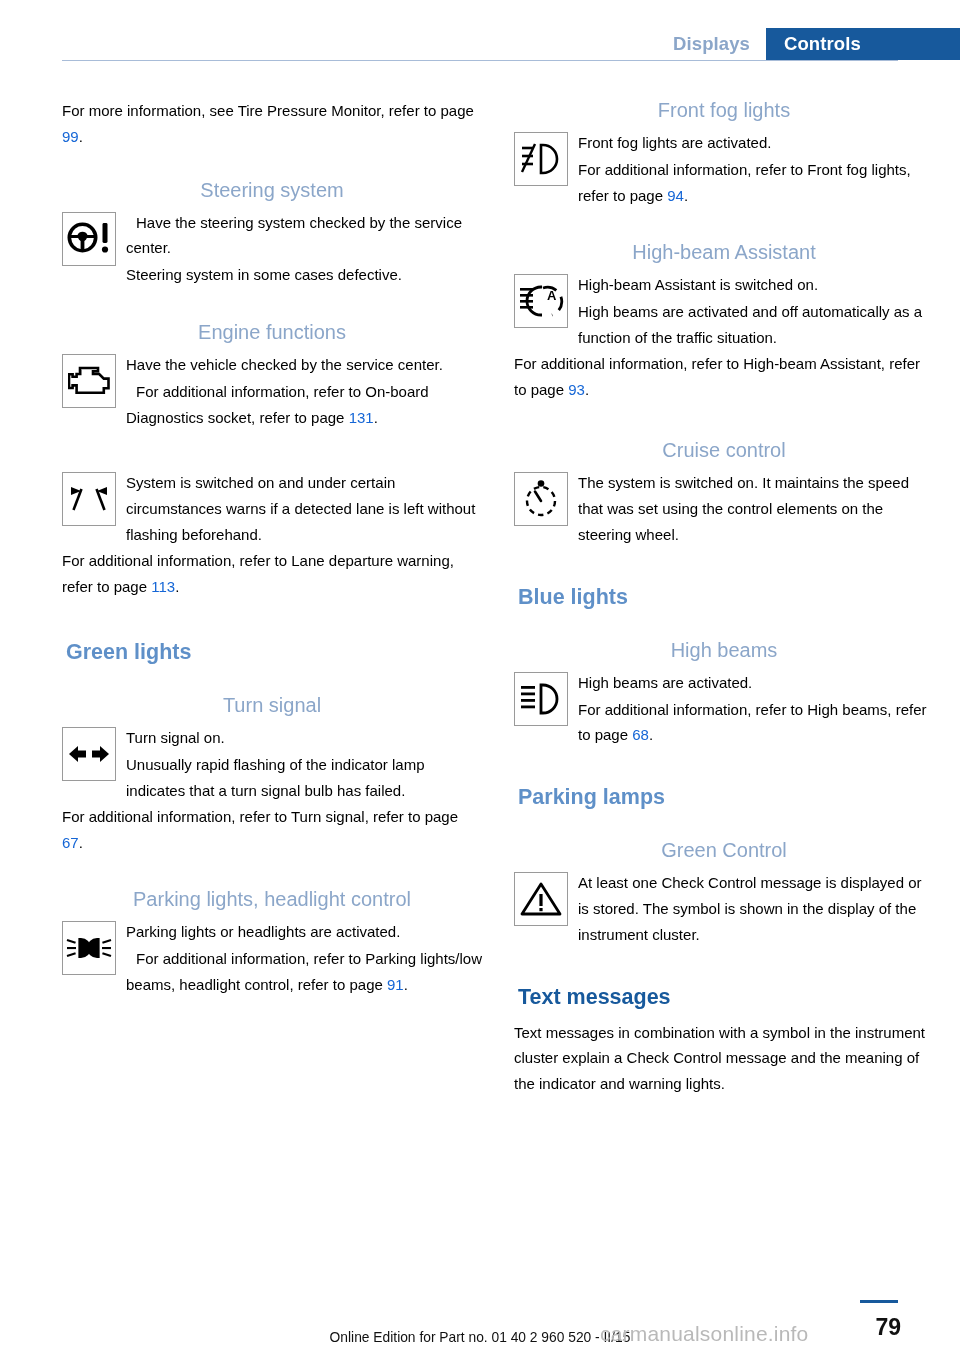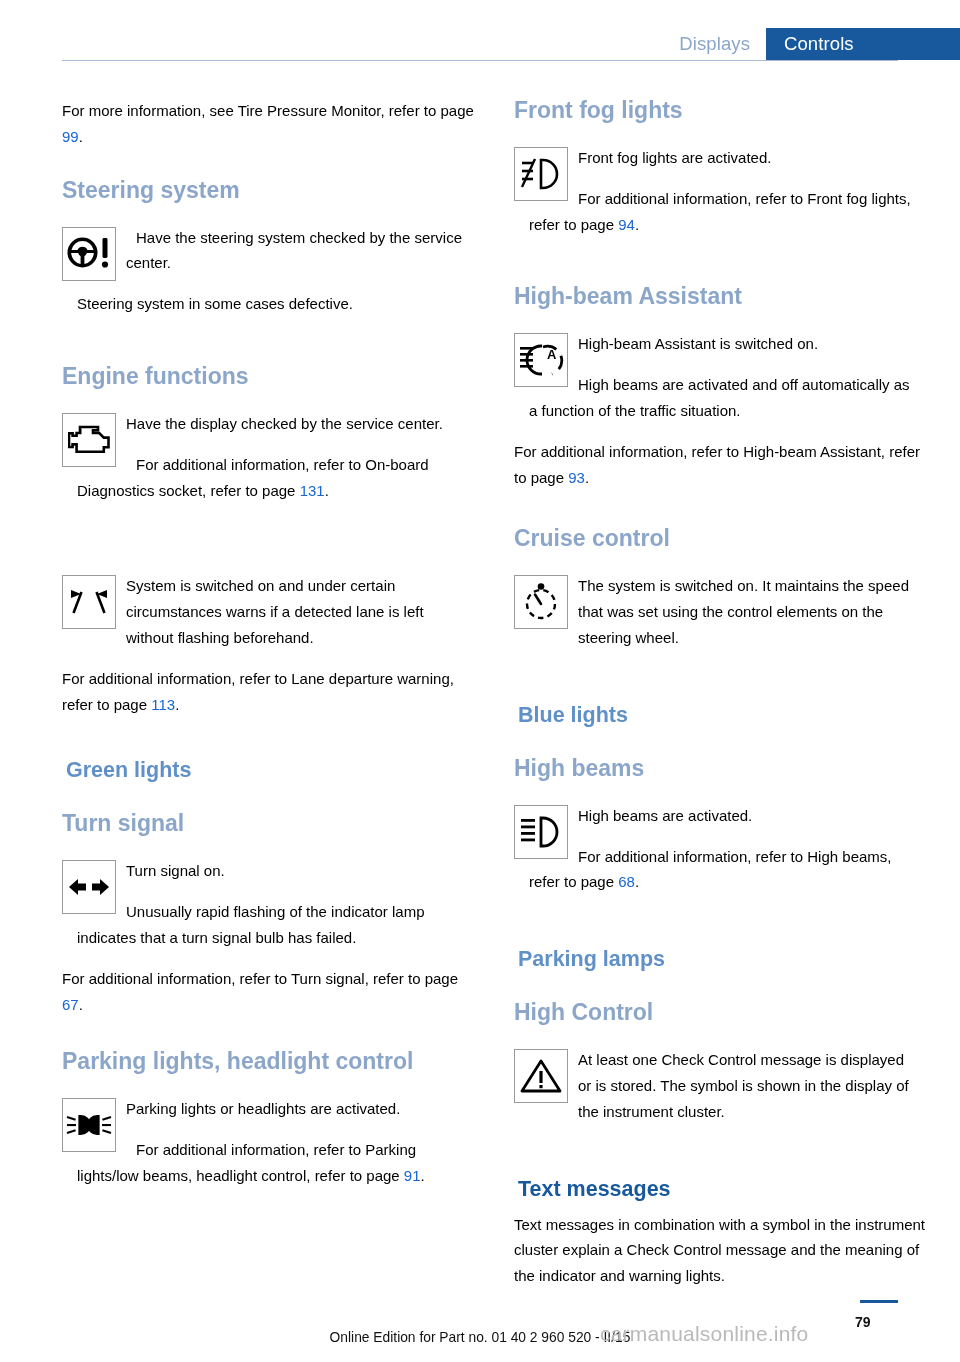--- a/index.html
+++ b/index.html
@@ -37,21 +37,21 @@
     top: 28px;
     display: flex;
     align-items: stretch;
     height: 32px;
   }
   .tab {
     display: flex;
     align-items: center;
     justify-content: center;
     font-size: 18.5px;
-    font-weight: normal;
+    font-weight: bold;
     letter-spacing: 0.1px;
     padding: 0 16px;
     line-height: 1;
   }
   .tab-inactive {
     color: #8ba6c9;
     background: #ffffff;
   }
   .tab-active {
     color: #ffffff;
@@ -76,24 +76,25 @@
   .h-big {
     color: #5f90c8;
     font-size: 21.5px;
     font-weight: bold;
     line-height: 26px;
     margin: 4px;
   }
   .h-big.deep { color: #17599c; }
   .h-sub {
     color: #8ba6c9;
-    font-size: 23px;
-    font-weight: bold;
+    font-size: 20px;
+    font-weight: normal;
     line-height: 24px;
     margin: 0;
+    text-align: center;
   }
   .sp-24 { height: 24px; }
   .sp-28 { height: 28px; }
   .sp-32 { height: 32px; }
   .sp-36 { height: 36px; }
   .sp-8  { height: 8px; }
   .sp-6  { height: 6px; }
 
   p.para {
     margin: 0;
@@ -111,21 +112,21 @@
     border: 1px solid #9a9a9a;
     background: #ffffff;
     box-sizing: border-box;
     margin-right: 10px;
     margin-top: 2px;
     display: flex;
     align-items: center;
     justify-content: center;
   }
   .iconblock::after { content: ""; display: block; clear: both; }
-  .iconblock p.para { margin: 15px; }
+  .iconblock p.para { margin: 0; }
   .indent-first { text-indent: 10px; }
 
   .link { color: #1566d6; }
 
   
   .footer {
     position: absolute;
     left: 0; top: 1282px;
     width: 960px; height: 80px;
   }
@@ -135,22 +136,22 @@
     top: 18px;
     width: 38px;
     height: 3px;
     background: #17599c;
   }
   .page-num {
     position: absolute;
     left: 855px;
     top: 32px;
     width: 46px;
-    text-align: left;
-    font-size: 14px;
+    text-align: right;
+    font-size: 23px;
     font-weight: bold;
     color: #111111;
   }
   .edition {
     position: absolute;
     left: 0;
     top: 46px;
     width: 960px;
     text-align: center;
     font-size: 15px;
@@ -206,21 +207,21 @@
 
   <div class="sp-32"></div>
   <h3 class="h-sub">Engine functions</h3>
   <div class="sp-8"></div>
   <div class="iconblock">
     <div class="iconbox">
       <svg width="42" height="30" viewBox="0 0 42 30">
         <path d="M12 2 h18 v3.2 h-5 V8 h6.2 l4.6 4.6 h4.7 v9.6 h-4.7 v4.6 H8.6 v-7.4 H4.6 v2.6 H1 V8.2 h3.6 v2.6 h4 V8 h3.6 V5.2 H12 z" fill="none" stroke="#000" stroke-width="2.6" stroke-linejoin="miter"></path>
       </svg>
     </div>
-    <p class="para">Have the display checked by the service center.</p>
+    <p class="para">Have the vehicle checked by the service center.</p>
     <p class="para indent-first"><span>For additional information, refer to On-board Diagnostics socket, refer to page </span><span class="link">131</span><span>.</span></p>
   </div>
 
   <div class="sp-32"></div>
   <div class="sp-8"></div>
   <div class="iconblock">
     <div class="iconbox">
       <svg width="44" height="34" viewBox="0 0 44 34">
         <g fill="#000" stroke="#000">
           <path d="M14.5 7 L6.5 28" stroke-width="2.6" fill="none"></path>
@@ -352,21 +353,21 @@
       </svg>
     </div>
     <p class="para">High beams are activated.</p>
     <p class="para"><span>For additional information, refer to High beams, refer to page </span><span class="link">68</span><span>.</span></p>
   </div>
 
   <div class="sp-32"></div>
   <h2 class="h-big">Parking lamps</h2>
 
   <div class="sp-24"></div>
-  <h3 class="h-sub">High Control</h3>
+  <h3 class="h-sub">Green Control</h3>
   <div class="sp-8"></div>
   <div class="iconblock">
     <div class="iconbox">
       <svg width="42" height="36" viewBox="0 0 42 36">
         <path d="M21 3 L40 33 H2 Z" fill="none" stroke="#000" stroke-width="2.8" stroke-linejoin="round"></path>
         <rect x="19.4" y="13" width="3.2" height="12" fill="#000"></rect>
         <rect x="19.4" y="27" width="3.2" height="3.2" fill="#000"></rect>
       </svg>
     </div>
     <p class="para">At least one Check Control message is displayed or is stored. The symbol is shown in the display of the instrument cluster.</p>

